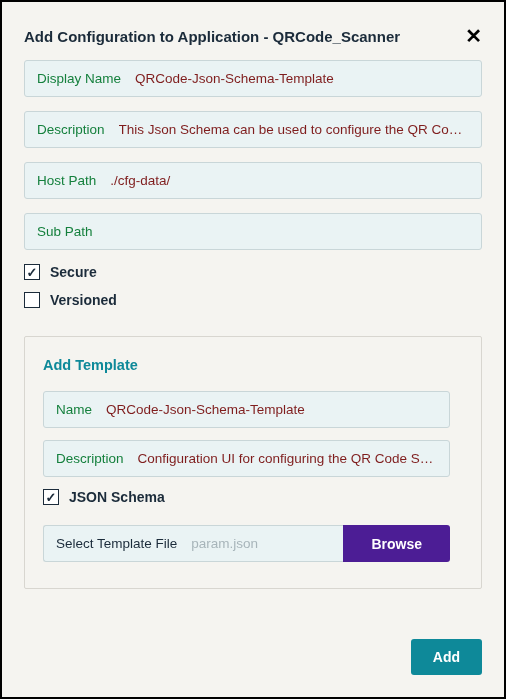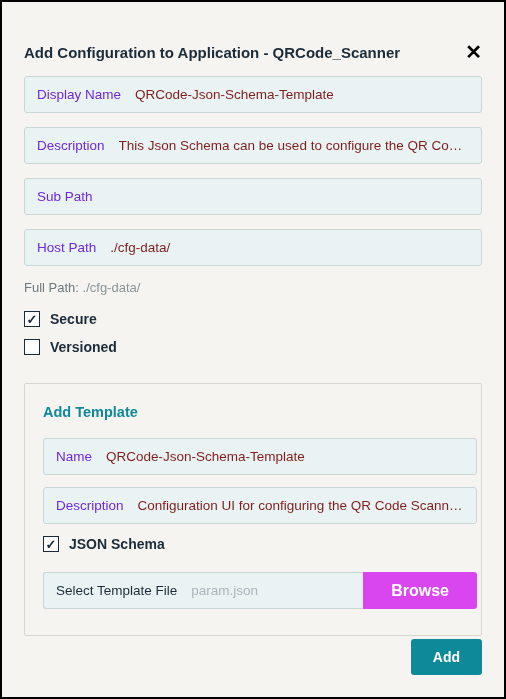--- a/index.html
+++ b/index.html
@@ -14,21 +14,20 @@
     position: absolute;
     top: 2px; left: 2px; right: 2px; bottom: 2px;
     background: #f5f4f0;
     padding: 24px 22px 20px 22px;
   }
   .header {
     display: flex;
     justify-content: space-between;
     align-items: center;
     margin-bottom: 14px;
-    margin-top: 16px;
   }
   .title {
     font-size: 15px;
     font-weight: 700;
     color: #1b2b3a;
   }
   .close-btn {
     font-size: 20px;
     font-weight: 700;
     color: #000;
@@ -39,21 +38,21 @@
     display: flex;
     align-items: center;
     background: #eaf3f4;
     border: 1px solid #c9d6d8;
     border-radius: 3px;
     padding: 10px 12px;
     margin-bottom: 14px;
     font-size: 13.5px;
   }
   .field .label {
-    color: #6d28d9;
+    color: #15803d;
     margin-right: 14px;
     white-space: nowrap;
   }
   .field .value {
     color: #7f1d1d;
     white-space: nowrap;
     overflow: hidden;
     text-overflow: ellipsis;
     flex: 1;
     min-width: 0;
@@ -90,21 +89,21 @@
     line-height: 1;
   }
   .check-label {
     font-size: 14px;
     font-weight: 700;
     color: #1b2b3a;
   }
   .template-panel {
     border: 1px solid #d8d6d0;
     border-radius: 2px;
-    padding: 20px 4px 26px 18px;
+    padding: 20px 31px 26px 18px;
     margin-top: 28px;
     margin-bottom: 40px;
   }
   .panel-title {
     font-size: 14.5px;
     font-weight: 700;
     color: #0e8999;
     margin-bottom: 18px;
   }
   .template-panel .field {
@@ -130,26 +129,26 @@
     min-width: 0;
   }
   .file-input .label {
     color: #1b2b3a;
     margin-right: 14px;
   }
   .file-input .placeholder {
     color: #a8b5ba;
   }
   .browse-btn {
-    background: #d946ef;
+    background: #4c1d95;
     color: #fff;
     border: none;
     border-radius: 0 3px 3px 0;
     padding: 0 28px;
-    font-size: 16px;
+    font-size: 14px;
     font-weight: 700;
     cursor: pointer;
   }
   .footer {
     position: absolute;
     left: 22px;
     right: 22px;
     bottom: 22px;
     display: flex;
     justify-content: flex-end;
@@ -179,33 +178,29 @@
     <span class="label">Display Name</span>
     <span class="value">QRCode-Json-Schema-Template</span>
   </div>
 
   <div class="field">
     <span class="label">Description</span>
     <span class="value">This Json Schema can be used to configure the QR Code …</span>
   </div>
 
   <div class="field">
+    <span class="label">Host Path</span>
+    <span class="value">./cfg-data/</span>
+  </div>
+
+  <div class="field">
     <span class="label">Sub Path</span>
     <span class="value"></span>
   </div>
 
-  <div class="field">
-    <span class="label">Host Path</span>
-    <span class="value">./cfg-data/</span>
-  </div>
-
-  <div class="full-path">
-    <span class="flabel">Full Path:</span>
-    <span>./cfg-data/</span>
-  </div>
 
   <div class="check-row">
     <span class="checkbox checked"></span>
     <span class="check-label">Secure</span>
   </div>
 
   <div class="check-row">
     <span class="checkbox"></span>
     <span class="check-label">Versioned</span>
   </div>

